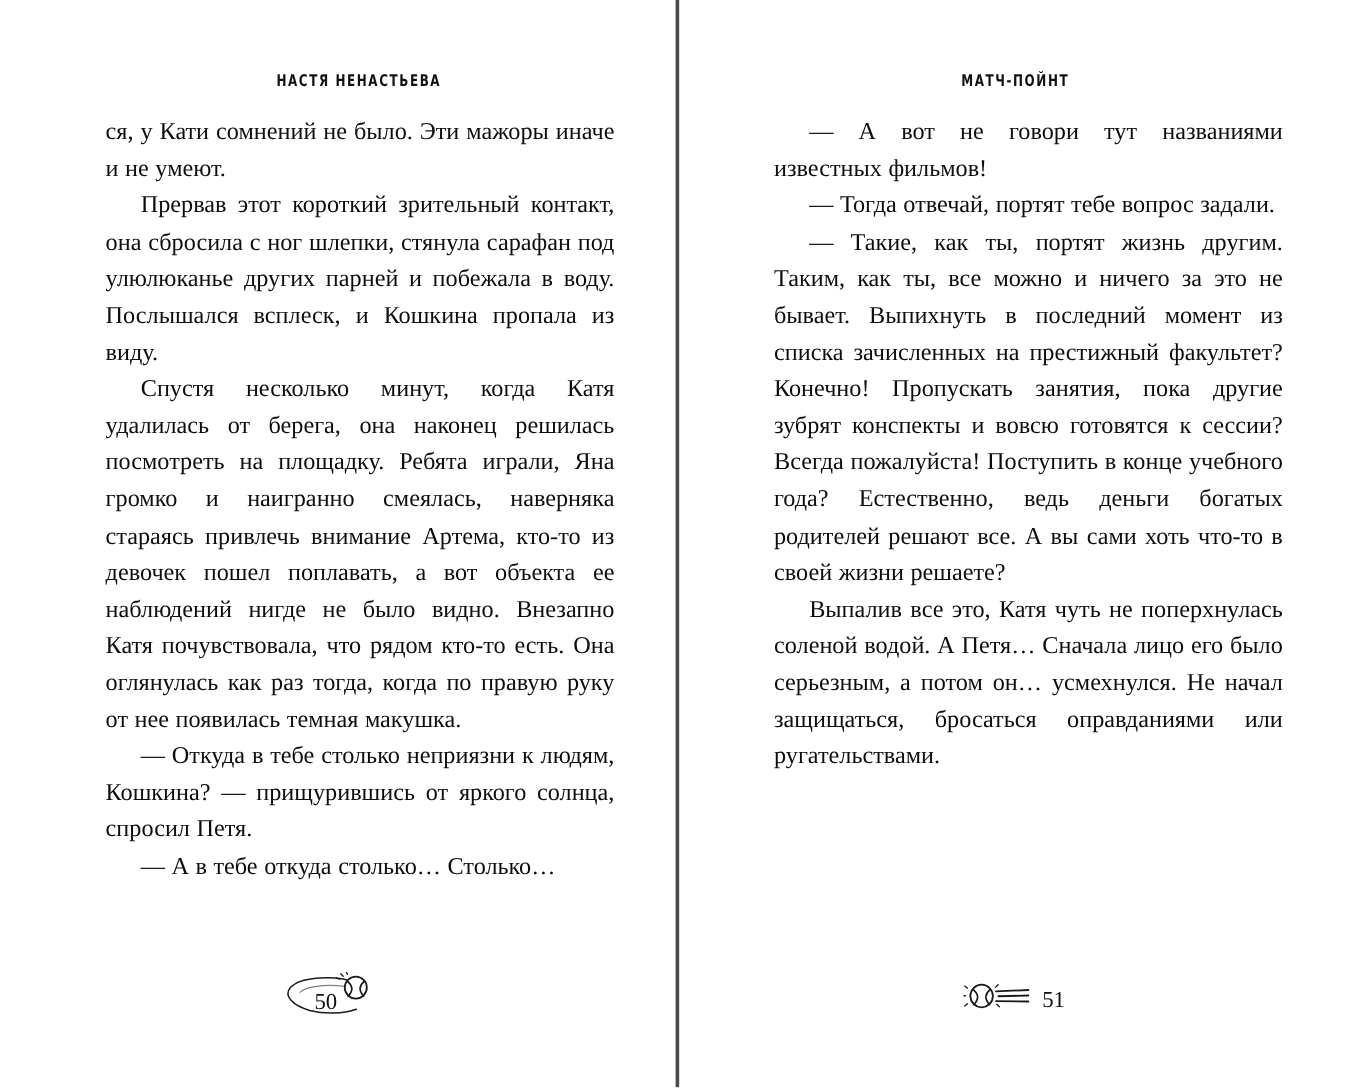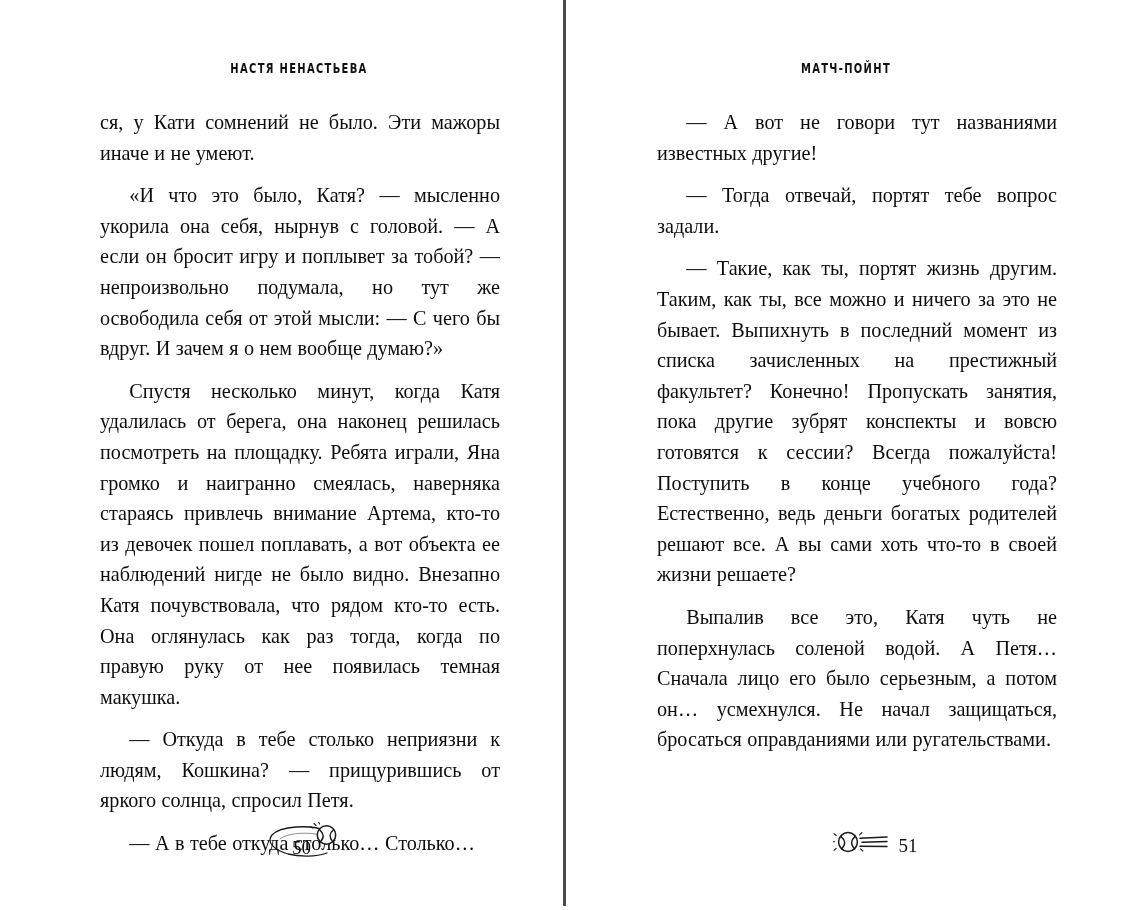--- a/index.html
+++ b/index.html
@@ -74,36 +74,35 @@
     top: 95px;
     width: 424px;
   }
   .page-right .text-col {
     left: 79px;
     top: 95px;
     width: 424px;
   }
 
   .text-col p {
-    margin: 12px;
+    margin: 0;
     text-indent: 1.45em;
   }
   .text-col p.no-indent {
     text-indent: 0;
   }
 
   
   .folio {
     position: absolute;
-    bottom: 48px;
+    bottom: 60px;
     display: flex;
     align-items: center;
     gap: 2px;
     height: 40px;
-    margin-left: 30px;
   }
   .page-left .folio {
     left: 0;
     width: 563px;
     justify-content: center;
   }
   .page-right .folio {
     left: 0;
     width: 560px;
     justify-content: center;
@@ -121,21 +120,21 @@
 <body>
 
 <div class="spread">
 
   <div class="page page-left">
 
     <div class="running-head">НАСТЯ НЕНАСТЬЕВА</div>
 
     <div class="text-col">
       <p class="no-indent">ся, у Кати сомнений не было. Эти мажоры иначе и не умеют.</p>
-      <p>«И что это было, Катя? — мысленно укорила она себя, нырнув с головой. — А если он бросит игру и поплывет за тобой? — непроизвольно подумала, но тут же освободила себя от этой мысли: — С чего бы вдруг. И зачем я о нем вообще думаю?»</p>
+      <p>Прервав этот короткий зрительный контакт, она сбросила с ног шлепки, стянула сарафан под улюлюканье других парней и побежала в воду. Послышался всплеск, и Кошкина пропала из виду.</p>
       <p>Спустя несколько минут, когда Катя удалилась от берега, она наконец решилась посмотреть на площадку. Ребята играли, Яна громко и наигранно смеялась, наверняка стараясь привлечь внимание Артема, кто-то из девочек пошел поплавать, а вот объекта ее наблюдений нигде не было видно. Внезапно Катя почувствовала, что рядом кто-то есть. Она оглянулась как раз тогда, когда по правую руку от нее появилась темная макушка.</p>
       <p>— Откуда в тебе столько неприязни к людям, Кошкина? — прищурившись от яркого солнца, спросил Петя.</p>
       <p>— А в тебе откуда столько… Столько…</p>
 
     </div>
 
     <div class="folio">
 
       <span>
         <svg width="74" height="40" viewBox="0 0 74 40" fill="none">
@@ -151,21 +150,21 @@
     </div>
   </div>
 
   <div class="gutter-divider"></div>
 
   <div class="page page-right">
 
     <div class="running-head">МАТЧ-ПОЙНТ</div>
 
     <div class="text-col">
-      <p>— А вот не говори тут названиями известных другие!</p>
+      <p>— А вот не говори тут названиями известных фильмов!</p>
       <p>— Тогда отвечай, портят тебе вопрос задали.</p>
       <p>— Такие, как ты, портят жизнь другим. Таким, как ты, все можно и ничего за это не бывает. Выпихнуть в последний момент из списка зачисленных на престижный факультет? Конечно! Пропускать занятия, пока другие зубрят конспекты и вовсю готовятся к сессии? Всегда пожалуйста! Поступить в конце учебного года? Естественно, ведь деньги богатых родителей решают все. А вы сами хоть что-то в своей жизни решаете?</p>
       <p>Выпалив все это, Катя чуть не поперхнулась соленой водой. А Петя… Сначала лицо его было серьезным, а потом он… усмехнулся. Не начал защищаться, бросаться оправданиями или ругательствами.</p>
 
     </div>
 
     <div class="folio">
 
       <span>
         <svg width="66" height="36" viewBox="0 0 66 36" fill="none">

